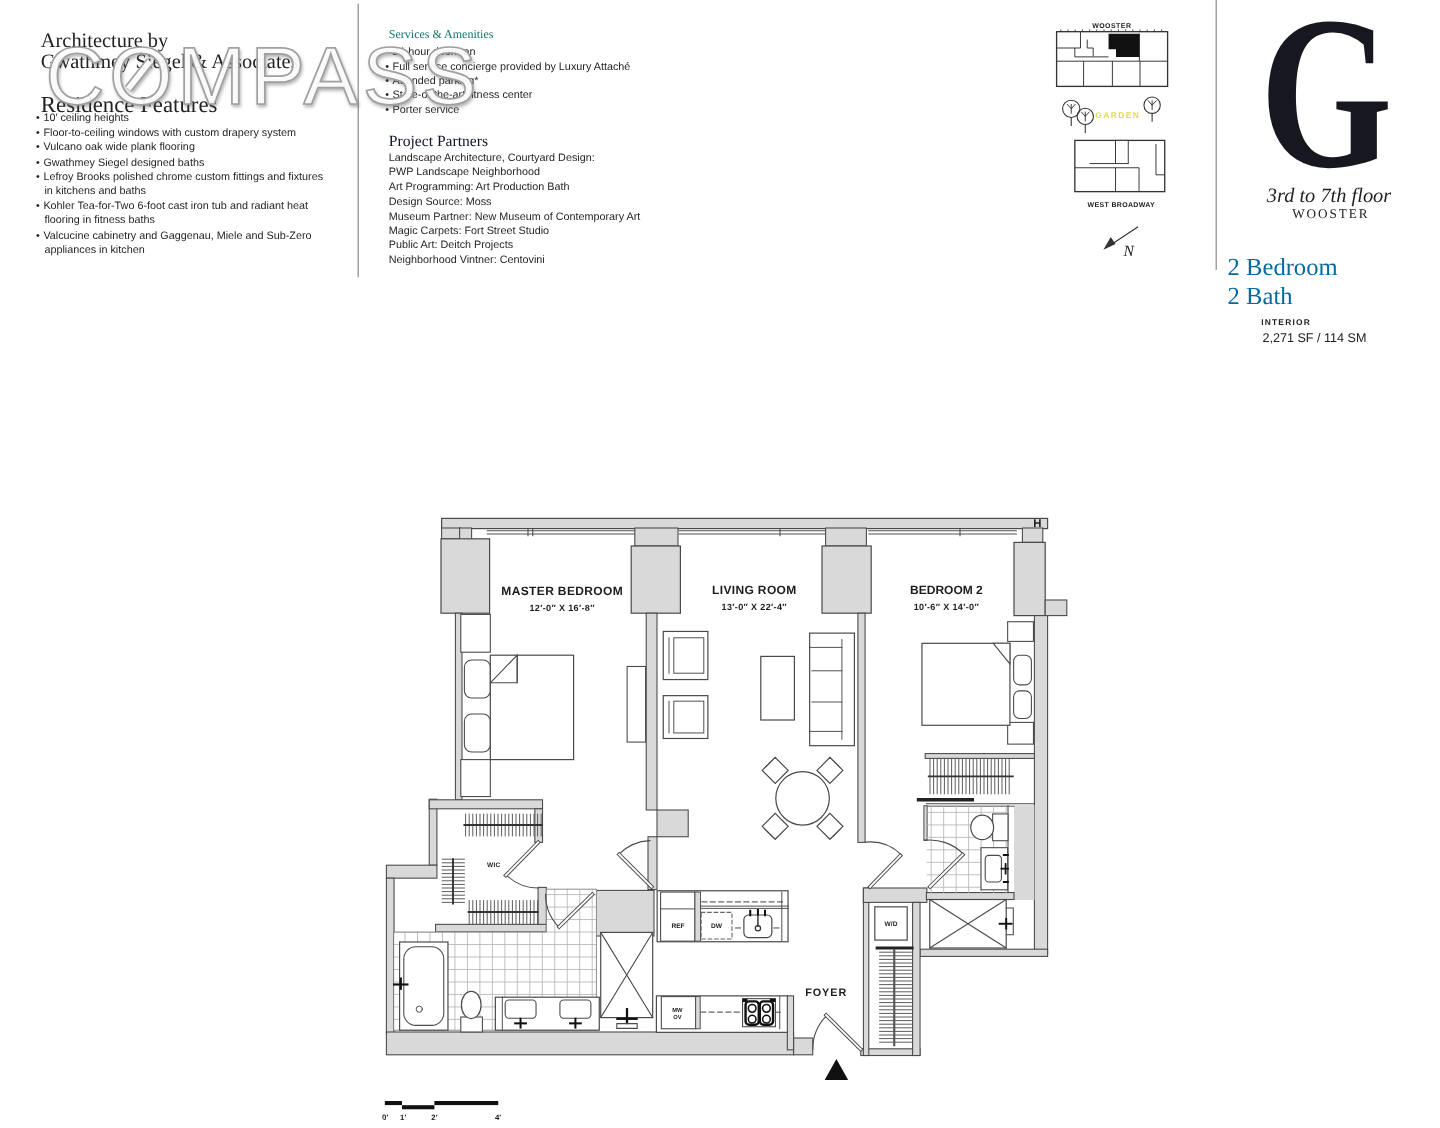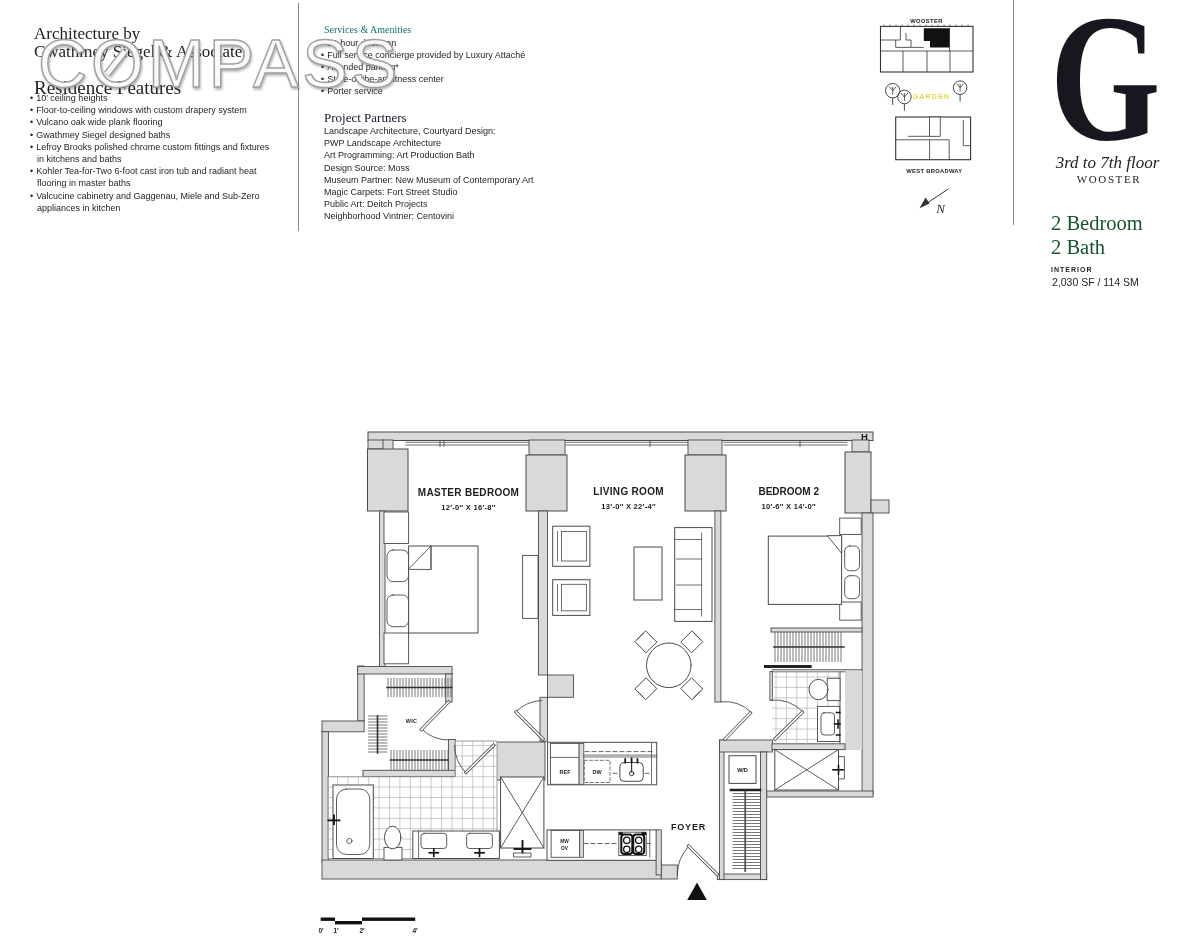--- a/index.html
+++ b/index.html
@@ -18,63 +18,63 @@
 <div class="serif" style="position:absolute;left:34px;top:77px;font-size:19px;color:#222">Residence Features</div>
 
 <div style="position:absolute;left:30px;top:92px">
       <div class="bl"><span class="bu">•</span>10′ ceiling heights</div>
       <div class="bl"><span class="bu">•</span>Floor-to-ceiling windows with custom drapery system</div>
       <div class="bl"><span class="bu">•</span>Vulcano oak wide plank flooring</div>
       <div class="bl"><span class="bu">•</span>Gwathmey Siegel designed baths</div>
       <div class="bl"><span class="bu">•</span>Lefroy Brooks polished chrome custom fittings and fixtures</div>
       <div class="bl bw">in kitchens and baths</div>
       <div class="bl"><span class="bu">•</span>Kohler Tea-for-Two 6-foot cast iron tub and radiant heat</div>
-      <div class="bl bw">flooring in master baths</div>
+      <div class="bl bw">flooring in fitness baths</div>
       <div class="bl"><span class="bu">•</span>Valcucine cabinetry and Gaggenau, Miele and Sub-Zero</div>
       <div class="bl bw">appliances in kitchen</div>
     </div>
 
 <div style="position:absolute;left:298px;top:3px;width:1px;height:228px;background:#8a8a8a"></div>
 
 <div class="serif" style="position:absolute;left:324px;top:24px;font-size:10px;color:#0f766e">Services &amp; Amenities</div>
 
 <div style="position:absolute;left:321px;top:36.5px">
       <div class="bl"><span class="bu">•</span>24-hour doorman</div>
       <div class="bl"><span class="bu">•</span>Full service concierge provided by Luxury Attaché</div>
       <div class="bl"><span class="bu">•</span>Attended parking*</div>
       <div class="bl"><span class="bu">•</span>State-of-the-art fitness center</div>
       <div class="bl"><span class="bu">•</span>Porter service</div>
     </div>
 
 <div class="serif" style="position:absolute;left:324px;top:110px;font-size:13px;color:#0f172a">Project Partners</div>
 
 <div style="position:absolute;left:324px;top:125px">
       <div class="bl">Landscape Architecture, Courtyard Design:</div>
-      <div class="bl">PWP Landscape Architecture</div>
+      <div class="bl">PWP Landscape Neighborhood</div>
       <div class="bl">Art Programming: Art Production Bath</div>
       <div class="bl">Design Source: Moss</div>
       <div class="bl">Museum Partner: New Museum of Contemporary Art</div>
       <div class="bl">Magic Carpets: Fort Street Studio</div>
       <div class="bl">Public Art: Deitch Projects</div>
       <div class="bl">Neighborhood Vintner: Centovini</div>
     </div>
 
 <div style="position:absolute;left:1013px;top:0px;width:1px;height:225px;background:#8a8a8a"></div>
 
 <div class="serif" style="position:absolute;left:1050px;top:-27px;font-size:182px;font-weight:bold;color:#17171f;transform:scaleX(0.78);transform-origin:left top">G</div>
 
 <div class="serif" style="position:absolute;left:1014px;top:153px;width:187px;text-align:center;font-size:17px;font-style:italic;color:#222">3rd to 7th floor</div>
 
 <div class="serif" style="position:absolute;left:1014px;top:173px;width:190px;text-align:center;font-size:11px;letter-spacing:1.6px;color:#222">WOOSTER</div>
 
-<div class="serif" style="position:absolute;left:1051px;top:212px;font-size:20.5px;line-height:23.5px;color:#14532d">2 Bedroom<br>2 Bath</div>
+<div class="serif" style="position:absolute;left:1023px;top:212px;font-size:20.5px;line-height:23.5px;color:#0369a1">2 Bedroom<br>2 Bath</div>
 
 <div style="position:absolute;left:1051px;top:266px;font-size:7px;font-weight:bold;letter-spacing:1px;color:#222">INTERIOR</div>
 
-<div style="position:absolute;left:1052px;top:276px;font-size:10.5px;color:#222">2,030 SF / 114 SM</div>
+<div style="position:absolute;left:1052px;top:276px;font-size:10.5px;color:#222">2,271 SF / 114 SM</div>
 <svg width="1200" height="940" viewBox="0 0 1200 940" xmlns="http://www.w3.org/2000/svg" style="position:absolute;left:0;top:0;pointer-events:none">
 <g>
 
 <text x="926.5" y="23.0" font-family="Liberation Sans, sans-serif" font-size="5.8" font-weight="bold" letter-spacing="0.4" text-anchor="middle" fill="#1c1c1c">WOOSTER</text>
 
 <g>
 <rect x="880.5" y="26.4" width="92.5" height="45.6" fill="white" stroke="#333" stroke-width="1.1"></rect>
 <path d="M884 24.5V26.4M890 24.5V26.4M896 24.5V26.4M902 24.5V26.4M908 24.5V26.4M914 24.5V26.4M920 24.5V26.4M926 24.5V26.4M932 24.5V26.4M938 24.5V26.4M944 24.5V26.4M950 24.5V26.4M956 24.5V26.4M962 24.5V26.4M968 24.5V26.4" fill="none" stroke="#333" stroke-width="0.7"></path>
 <line x1="900.4" y1="26.4" x2="900.4" y2="40.0" stroke="#333" stroke-width="0.8"></line>
 <line x1="880.5" y1="40.0" x2="900.4" y2="40.0" stroke="#333" stroke-width="0.8"></line>

